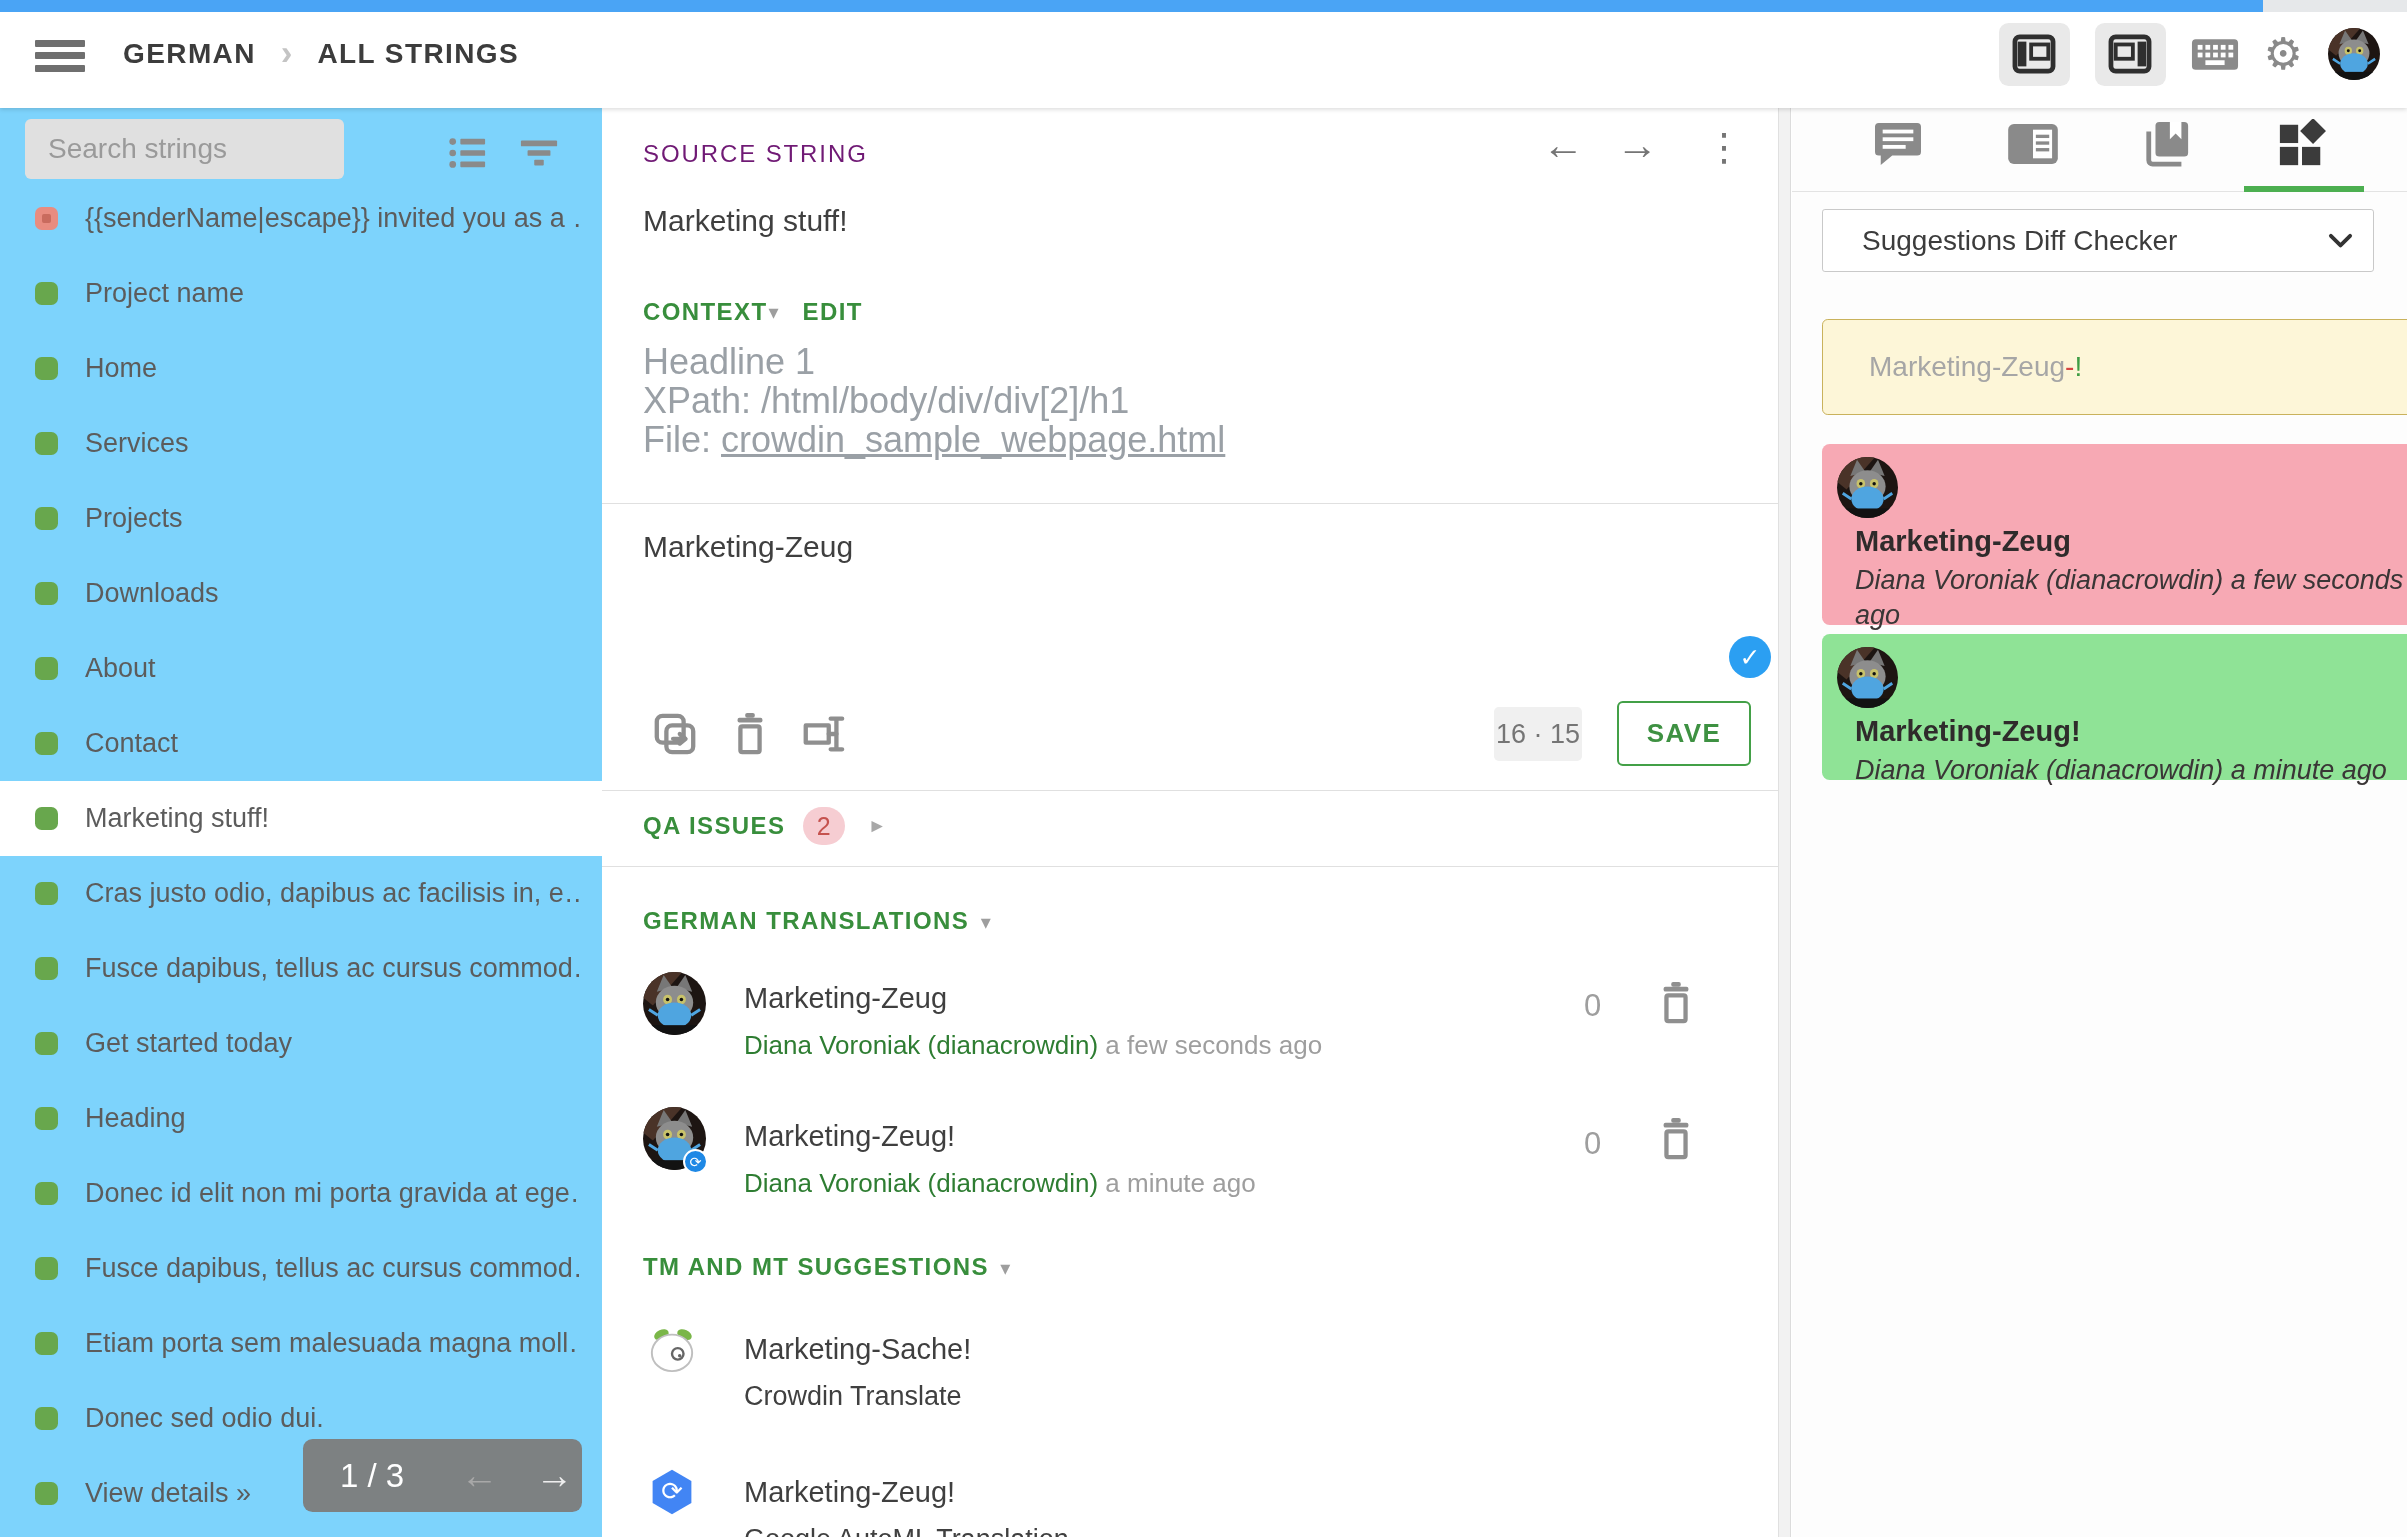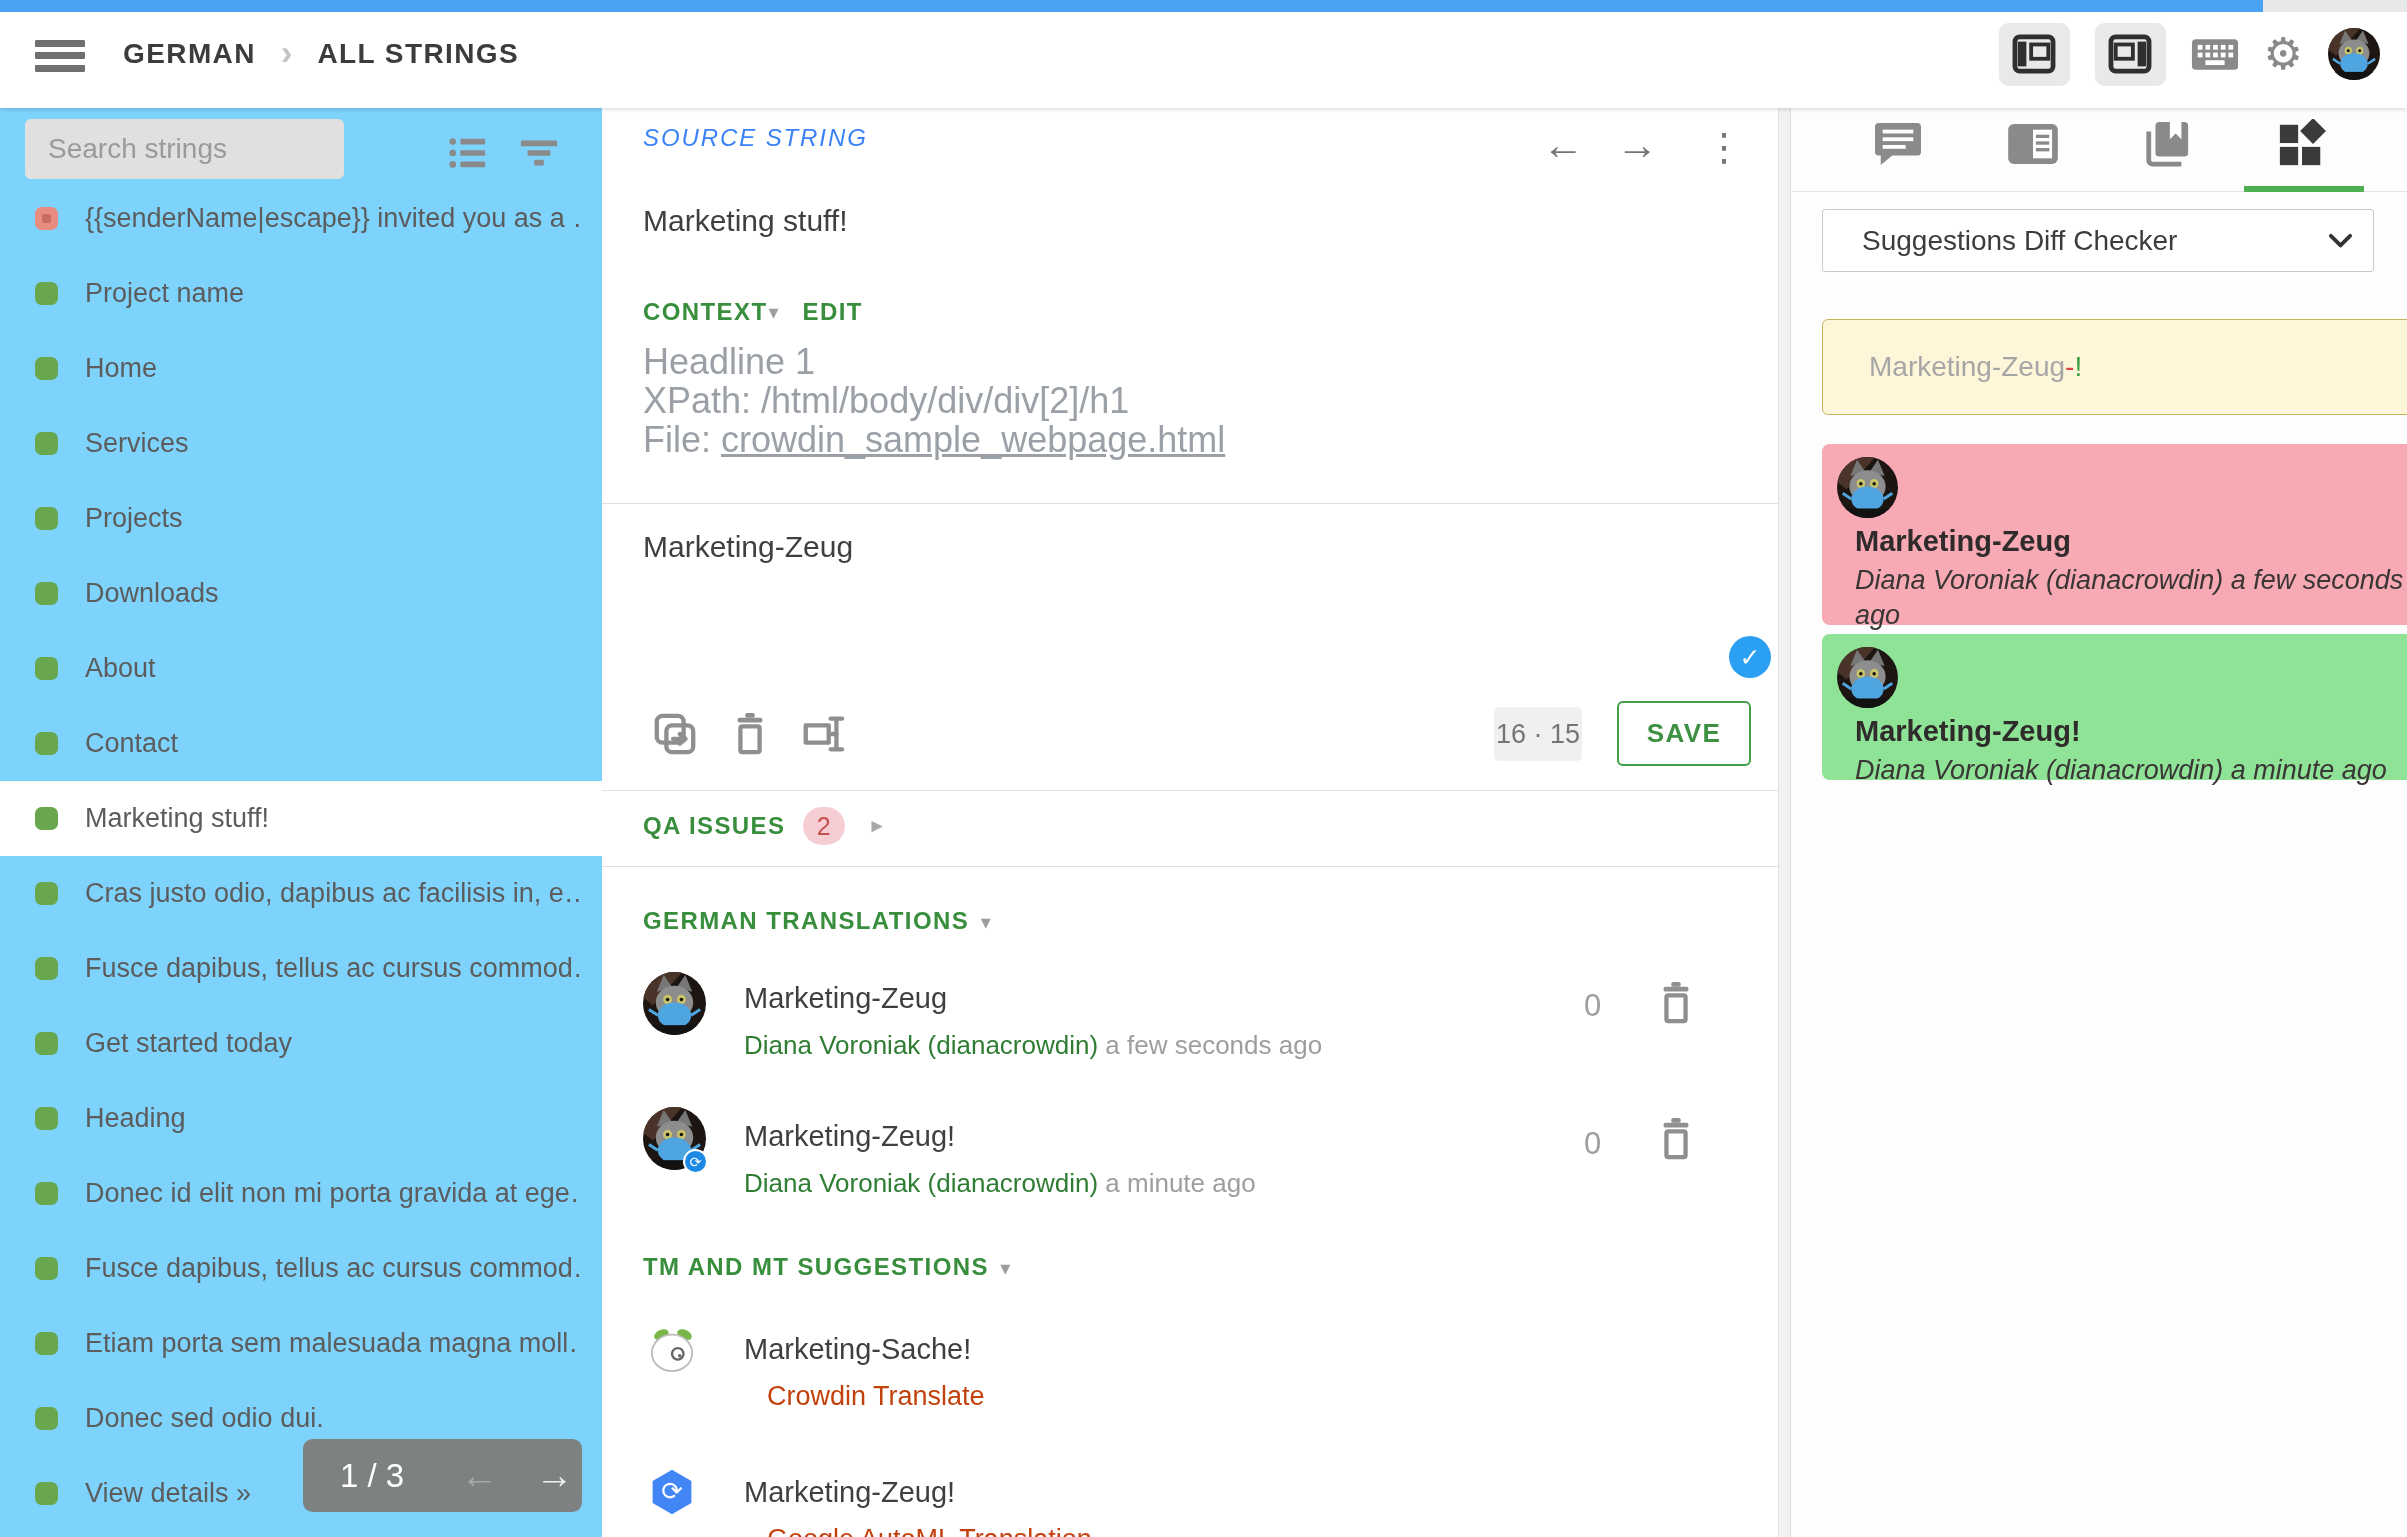--- a/index.html
+++ b/index.html
@@ -37,21 +37,21 @@
   .sb-label { margin-left:27px; font-size:27px; color:#5c5c5c; white-space:nowrap; overflow:hidden; width:495px; }
   .pager { position:absolute; left:303px; top:1343px; width:279px; height:73px; background:rgba(125,125,125,.96); border-radius:9.6px; z-index:5; display:flex; align-items:center; }
   .pager-label { color:#fff; font-size:33px; margin-left:37px; }
   .pager-prev { margin-left:56px; font-size:38px; color:#a8a8a8; }
   .pager-next { margin-left:37px; font-size:38px; color:#eeeeee; }
 
   
   .main { position:absolute; left:602px; top:96px; width:1176px; bottom:0; background:#fff; }
   .divider { position:absolute; left:0; width:1176px; height:1px; background:#e0e0e0; }
   .src-label, .sect-label { position:absolute; left:41px; font-size:24px; letter-spacing:1.9px; font-weight:bold; }
-  .src-label { top:28px; color:#3b82f6; font-weight:normal;font-style:italic; }
+  .src-label { top:44px; color:#701a75; font-weight:normal; }
   .nav-arrow { position:absolute; top:25px; font-size:42px; color:#757575; cursor:pointer; }
   .kebab { position:absolute; left:1103px; top:29px; font-size:38px; color:#757575; cursor:pointer; }
   .source-text { position:absolute; left:41px; top:108px; font-size:30px; color:#3f3f3f; }
   .ctx-row { position:absolute; left:41px; top:202px; display:flex; align-items:center; gap:1px; }
   .green-label { color:#388e3c; font-size:24px; letter-spacing:1.4px; font-weight:bold; cursor:pointer; }
   .tri { font-size:20px; color:#9e9e9e; }
   .ctx-edit { margin-left:23px; }
   .ctx-info { position:absolute; left:41px; top:246px; font-size:36px; color:#9aa0a6; line-height:39px; }
   .ctx-info a { color:#9aa0a6; text-decoration:underline; cursor:pointer; }
   .trans-text { position:absolute; left:41px; top:434px; font-size:30px; color:#3f3f3f; }
@@ -66,21 +66,21 @@
   .sect-label .tri { margin-left:11.5px; font-weight:normal; }
   .trow-avatar { position:absolute; left:41px; width:63px; height:63px; }
   .trow-title { position:absolute; left:142px; font-size:29px; color:#3f3f3f; }
   .trow-author { position:absolute; left:142px; font-size:26px; }
   .trow-author .auth { color:#2e7d32; cursor:pointer; }
   .trow-author .time { color:#9e9e9e; }
   .trow-votes { position:absolute; left:982px; font-size:31px; color:#9e9e9e; }
   .trow-trash { position:absolute; left:1053px; width:42px; height:46px; cursor:pointer; }
   .av-badge { position:absolute; left:81px; width:25px; height:25px; border-radius:50%; background:#1e88e5; border:2.9px solid #fff; color:#fff; font-size:14.4px; display:flex; align-items:center; justify-content:center; z-index:2; }
   .tm-icon { position:absolute; left:46px; width:48px; height:48px; }
-  .tm-provider { position:absolute; left:142px; font-size:27px; color:#c2410c;margin-left:23px; }
+  .tm-provider { position:absolute; left:142px; font-size:27px; color:#404040; }
 
   
   .scroll-strip { position:absolute; left:1778px; top:96px; width:13.4px; bottom:0; background:#f2f2f2; border-left:1px solid #e0e0e0; border-right:1px solid #dcdcdc; }
 
   
   .rpanel { position:absolute; left:1792px; top:96px; width:616px; bottom:0; background:#fdfdfd; overflow:hidden; }
   .rtabs { position:absolute; left:0; top:0; width:616px; height:96px; background:#fdfdfd; border-bottom:1px solid #e3e3e3; }
   .rtab { position:absolute; top:0; width:106px; height:96px; display:flex; align-items:center; justify-content:center; cursor:pointer; }
   .rtab-underline { position:absolute; left:452px; top:90px; width:120px; height:5.8px; background:#4caf50; }
   .rp-select { position:absolute; left:30px; top:113px; width:552px; height:63px; background:#fff; border:1.9px solid #c9c9c9; border-radius:2.9px; display:flex; align-items:center; cursor:pointer; }

